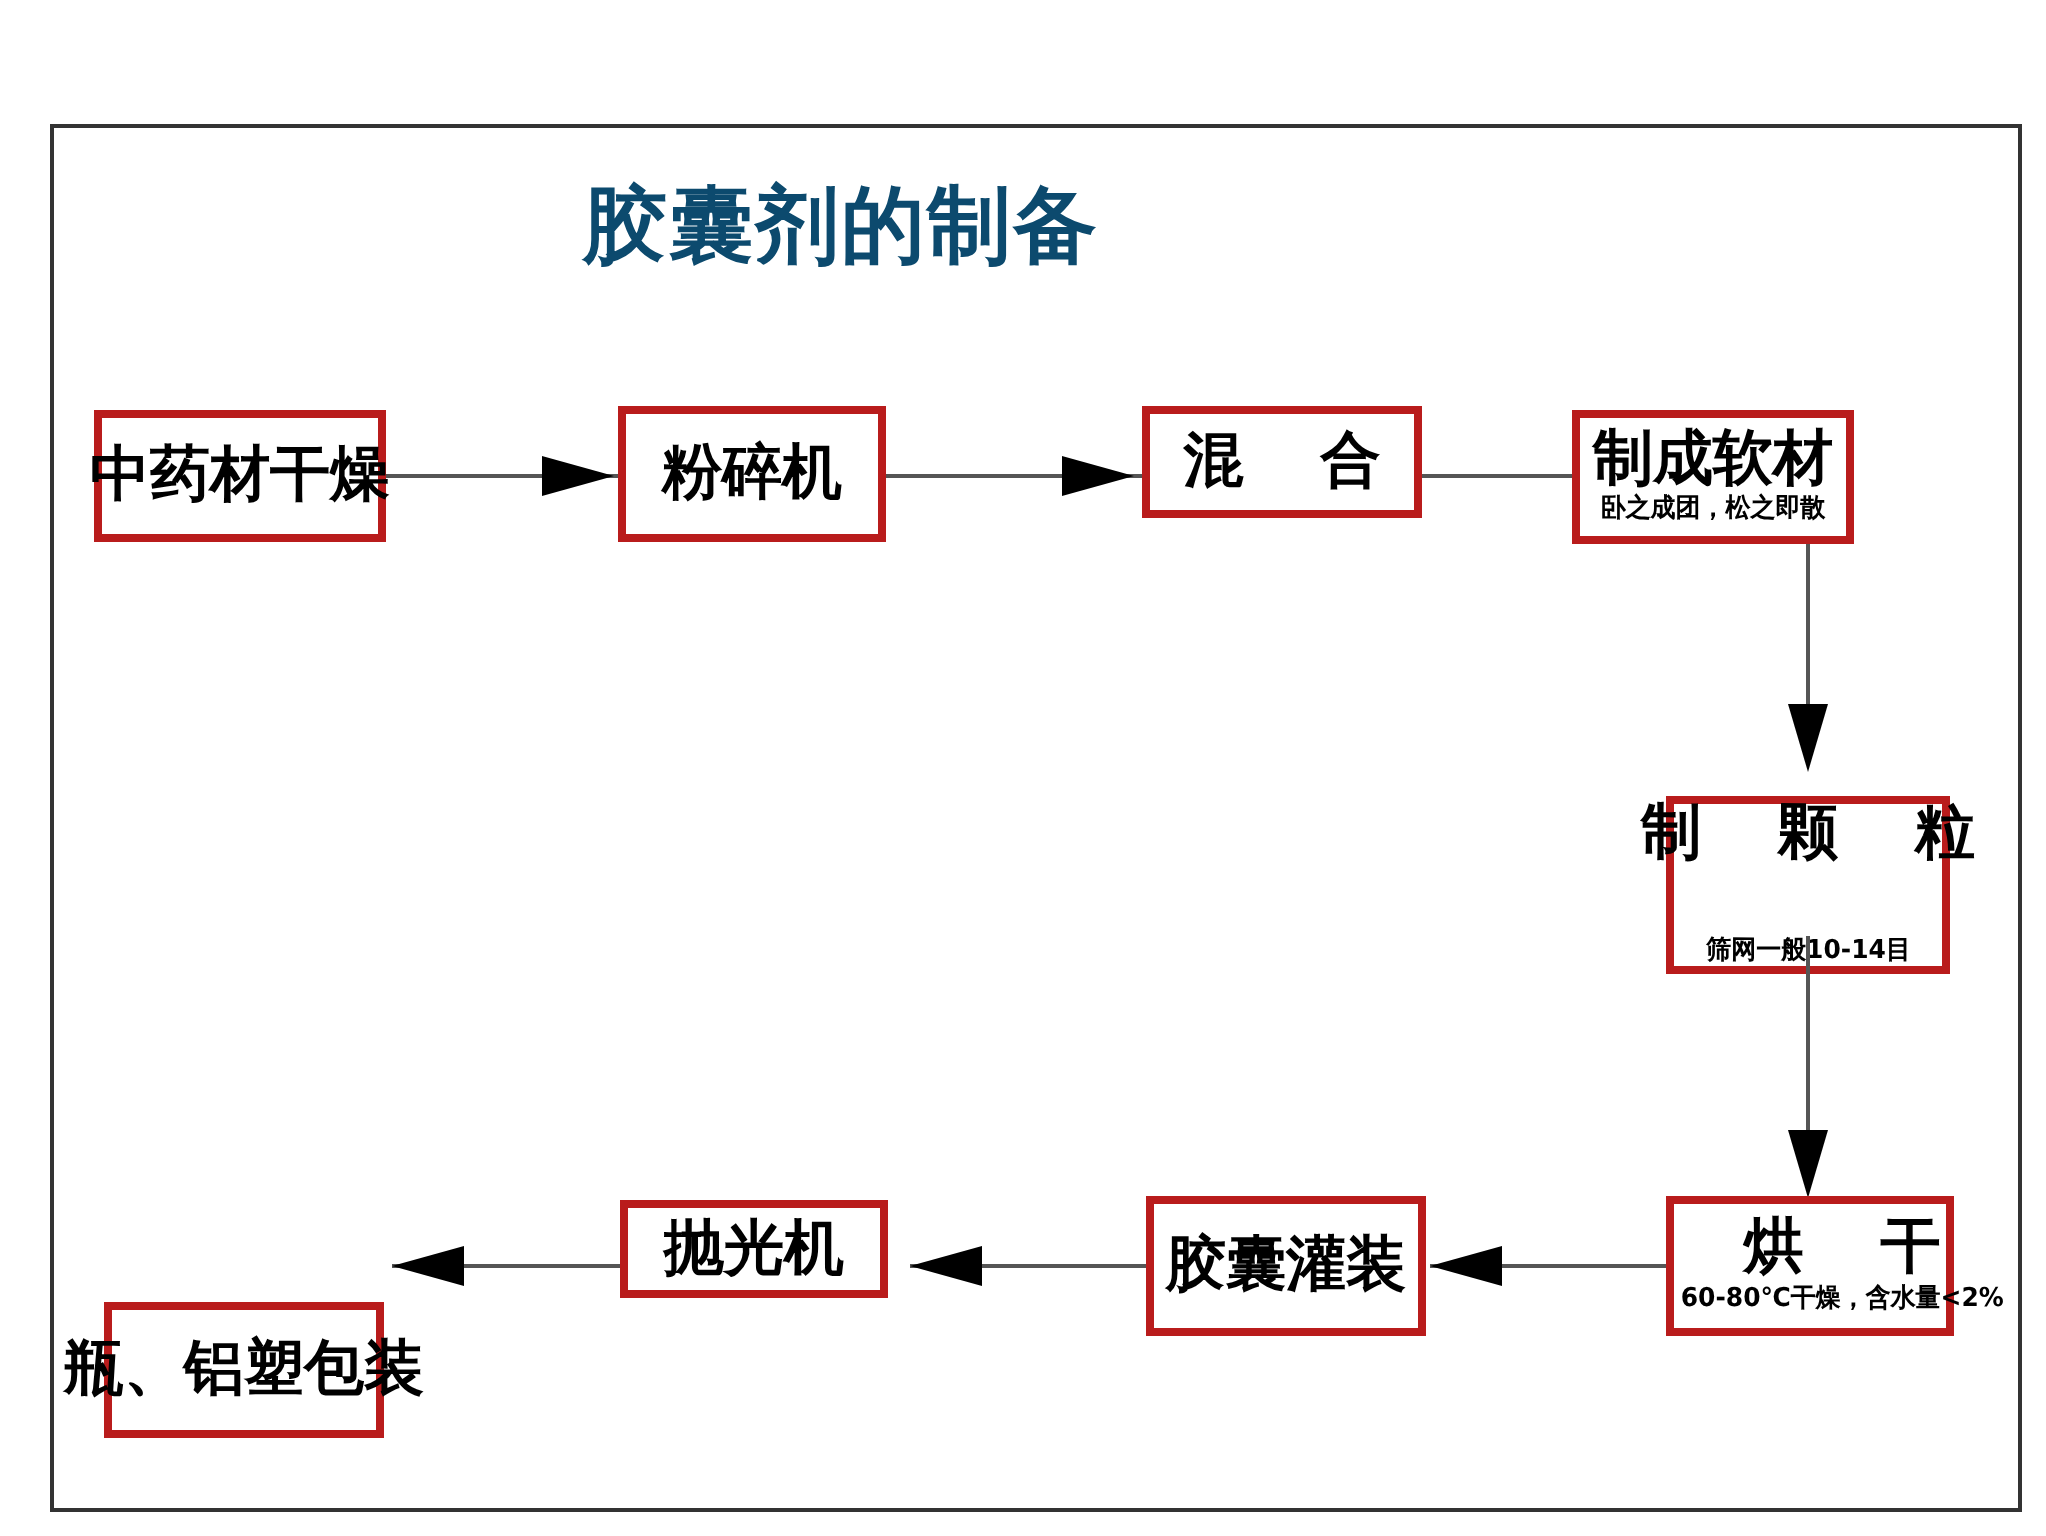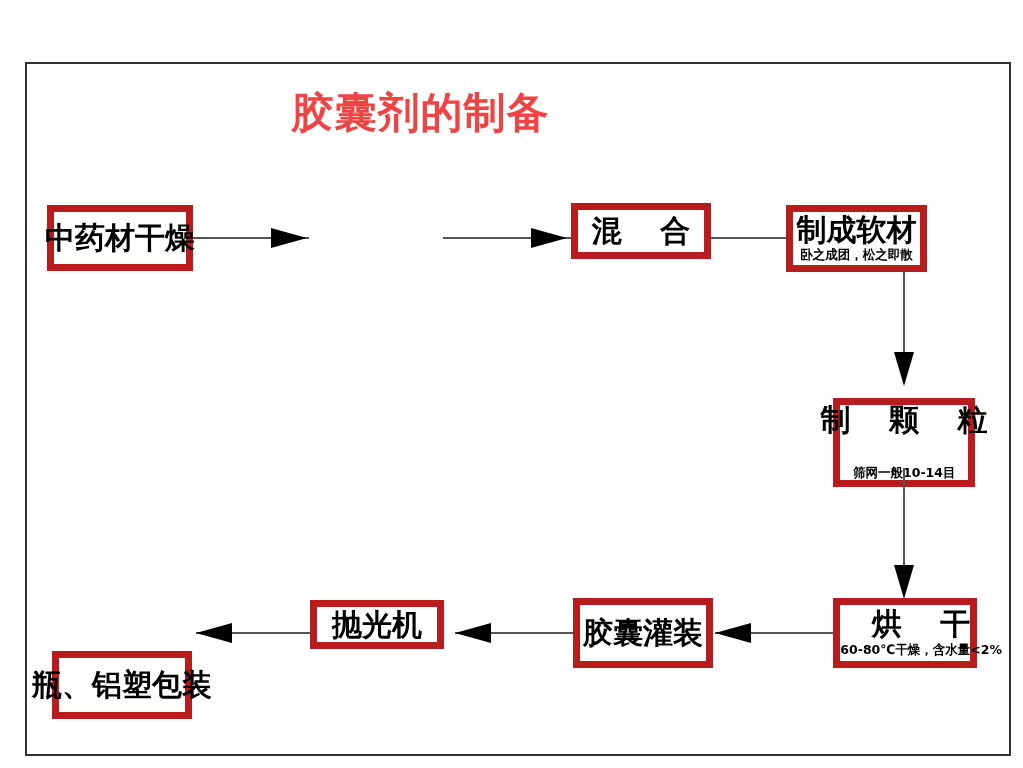--- a/index.html
+++ b/index.html
@@ -26,28 +26,28 @@
     background: #ffffff;
   }
   #chart-title {
     position: absolute;
     left: 0;
     top: 92px;
     width: 841px;
     text-align: center;
     font-size: 42px;
     font-weight: bold;
-    color: #ef4444;
+    color: #0c4a6e;
     letter-spacing: 1px;
     line-height: 1;
     white-space: nowrap;
   }
   .node {
     position: absolute;
-    border: 7px solid #b91c1c;
+    border: 4px solid #b91c1c;
     box-sizing: border-box;
     background: #ffffff;
     display: flex;
     flex-direction: column;
     align-items: center;
     justify-content: center;
   }
   .node-title {
     font-size: 30px;
     font-weight: bold;
@@ -120,20 +120,23 @@
 
   <div id="chart-title">胶囊剂的制备</div>
 
   <div class="node" style="left:47px; top:205px; width:146px; height:66px;">
     <div class="node-title">中药材干燥</div>
   </div>
 
   <div class="h-line" style="left:193px; top:237px; width:116px;"></div>
   <div class="arrow-right" style="left:271px; top:228px;"></div>
 
+  <div class="node" style="left:309px; top:203px; width:134px; height:68px;">
+    <div class="node-title">粉碎机</div>
+  </div>
 
   <div class="h-line" style="left:443px; top:237px; width:128px;"></div>
   <div class="arrow-right" style="left:531px; top:228px;"></div>
 
   <div class="node" style="left:571px; top:203px; width:140px; height:56px;">
     <div class="node-title spaced">混 合</div>
   </div>
 
   <div class="h-line" style="left:711px; top:237px; width:123px;"></div>
   <div class="arrow-right" style="left:796px; top:228px;"></div>

